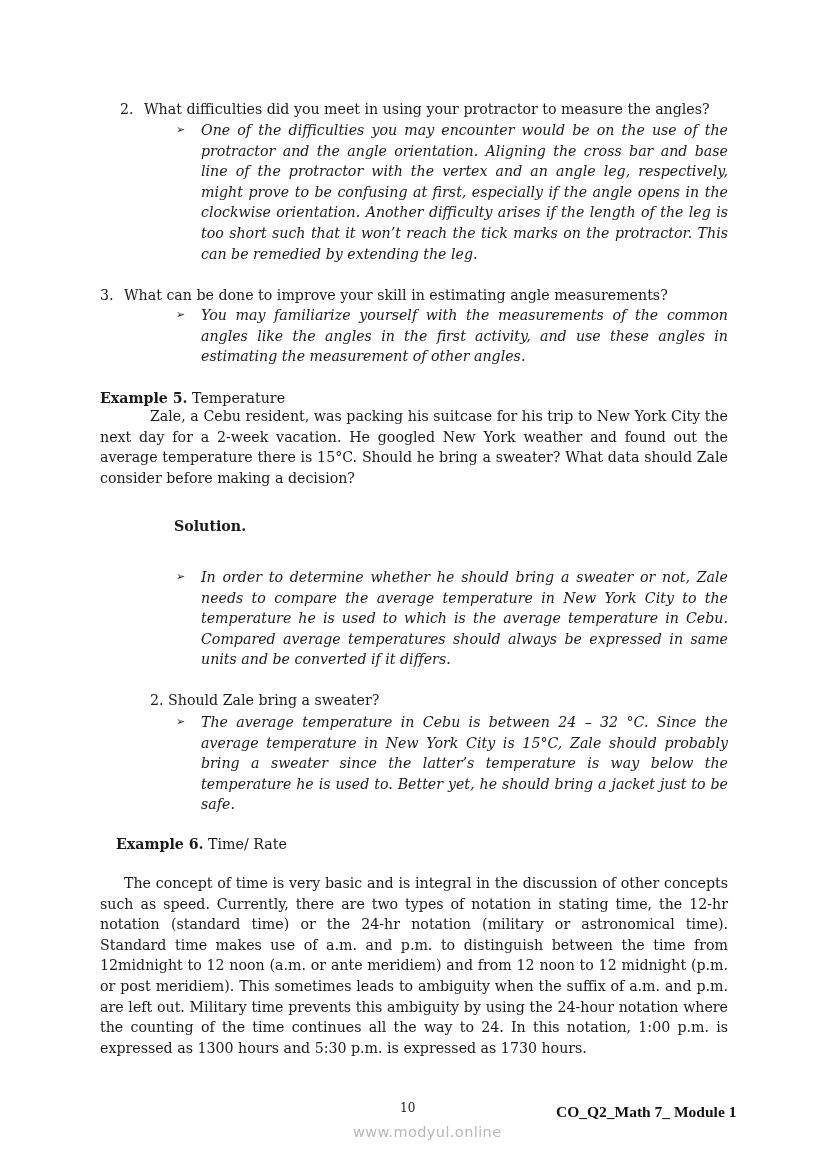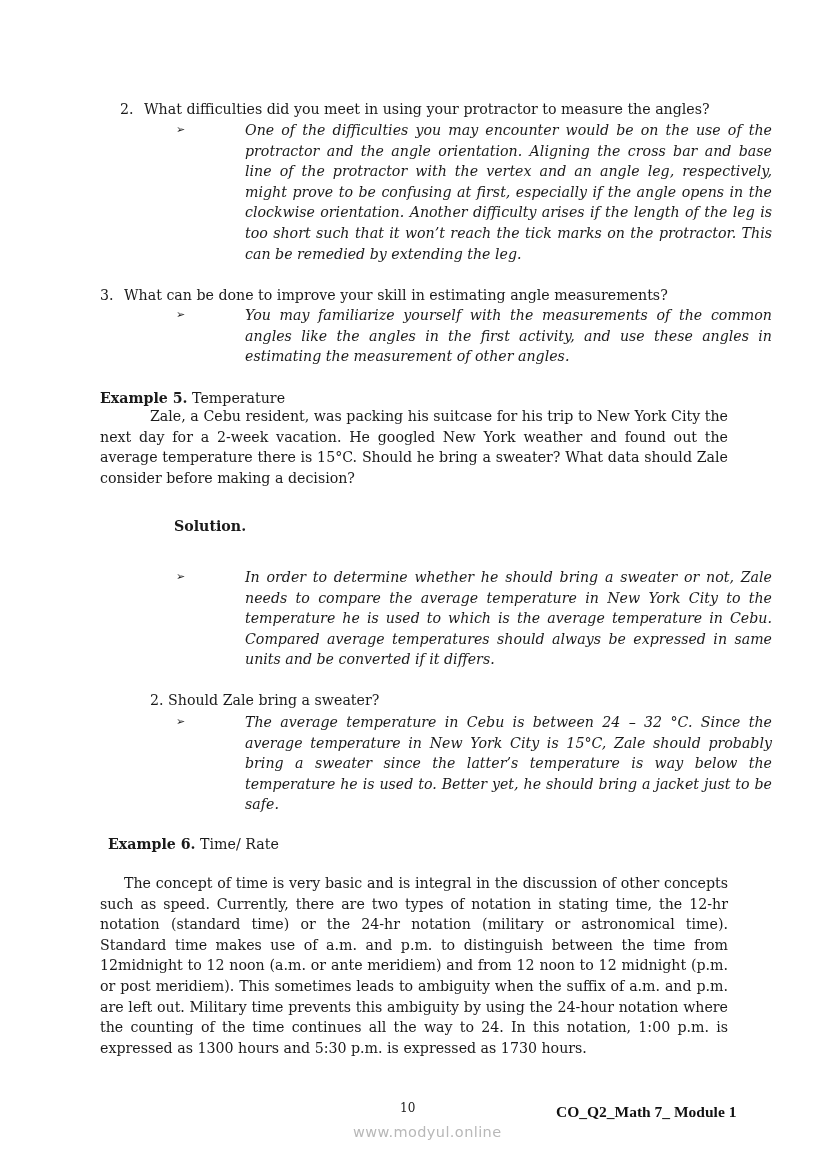--- a/index.html
+++ b/index.html
@@ -5,21 +5,21 @@
     html, body { margin: 0; padding: 0; background: #ffffff; }
     body { width: 826px; height: 1169px; position: relative; overflow: hidden;
            font-family: "DejaVu Serif", "Liberation Serif", serif; color: #1a1a1a; }
     .page { position: absolute; left: 0; top: 0; width: 826px; height: 1169px; }
     .line { position: absolute; font-size: 14.2px; line-height: 20.6px; white-space: nowrap; }
     .q { left: 100px; width: 628px; }
     .qnum { display: inline-block; width: 24px; }
     .bullet-block { position: absolute; left: 176px; width: 552px; }
     .bullet-glyph { position: absolute; left: 0; top: 0; font-size: 11px; line-height: 20.6px; font-style: normal; }
     .bullet-text { position: absolute; left: 25px; width: 527px; font-style: italic; font-size: 14.2px;
-                   line-height: 20.6px; text-align: justify; text-align-last: left; margin-left: 44px; }
+                   line-height: 20.6px; text-align: justify; text-align-last: left; }
     .para { position: absolute; left: 100px; width: 628px; font-size: 14.2px; line-height: 20.6px;
             text-align: justify; }
     .heading b { font-weight: bold; }
     .solution-label { position: absolute; left: 150px; font-weight: bold; font-size: 14.2px; line-height: 20.6px; }
     .sub-q { position: absolute; left: 150px; font-size: 14.2px; line-height: 20.6px; }
     .footer-page { position: absolute; left: 400px; top: 1101px; font-size: 12px; }
     .footer-code { position: absolute; left: 556px; top: 1103px; font-family: Liberation Serif, serif;
                    font-weight: bold; font-size: 15.5px; color: #111; }
     .watermark { position: absolute; left: 337px; top: 1124px; font-family: "DejaVu Sans", "Liberation Sans", sans-serif;
                  font-size: 14.5px; color: #b8b8b8; letter-spacing: 0.4px; margin-left: 16px; }
@@ -56,21 +56,21 @@
     <span class="bullet-glyph">➢</span>
     <div class="bullet-text" style="white-space:normal;">In order to determine whether he should bring a sweater or not, Zale needs to compare the average temperature in New York City to the temperature he is used to which is the average temperature in Cebu. Compared average temperatures should always be expressed in same units and be converted if it differs.</div>
   </div>
 
   <div class="sub-q" style="top:690px;">2. Should Zale bring a sweater?</div>
   <div class="bullet-block" style="top:712px;">
     <span class="bullet-glyph">➢</span>
     <div class="bullet-text" style="white-space:normal;">The average temperature in Cebu is between 24 – 32 °C.  Since the average temperature in New York City is 15°C, Zale should probably bring a sweater since the latter’s temperature is way below the temperature he is used to.  Better yet, he should bring a jacket just to be safe.</div>
   </div>
 
-  <div class="line heading" style="left:108px; top:834px;">
+  <div class="line heading" style="left:116px; top:834px;">
     <b>Example 6.</b> <span>Time/ Rate</span>
   </div>
 
   <div class="para" style="top:873px; text-indent:24px;">The concept of time is very basic and is integral in the discussion of other concepts such as speed. Currently, there are two types of notation in stating time, the 12-hr notation (standard time) or the 24-hr notation (military or astronomical time). Standard time makes use of a.m. and p.m. to distinguish between the time from 12midnight to 12 noon (a.m. or ante meridiem) and from 12 noon to 12 midnight (p.m. or post meridiem). This sometimes leads to ambiguity when the suffix of a.m. and p.m. are left out. Military time prevents this ambiguity by using the 24-hour notation where the counting of the time continues all the way to 24. In this notation, 1:00 p.m. is expressed as 1300 hours and 5:30 p.m. is expressed as 1730 hours.</div>
 
   <div class="footer-page">10</div>
   <div class="footer-code">CO_Q2_Math 7_ Module 1</div>
   <div class="watermark">www.modyul.online</div>
 
 </div>

